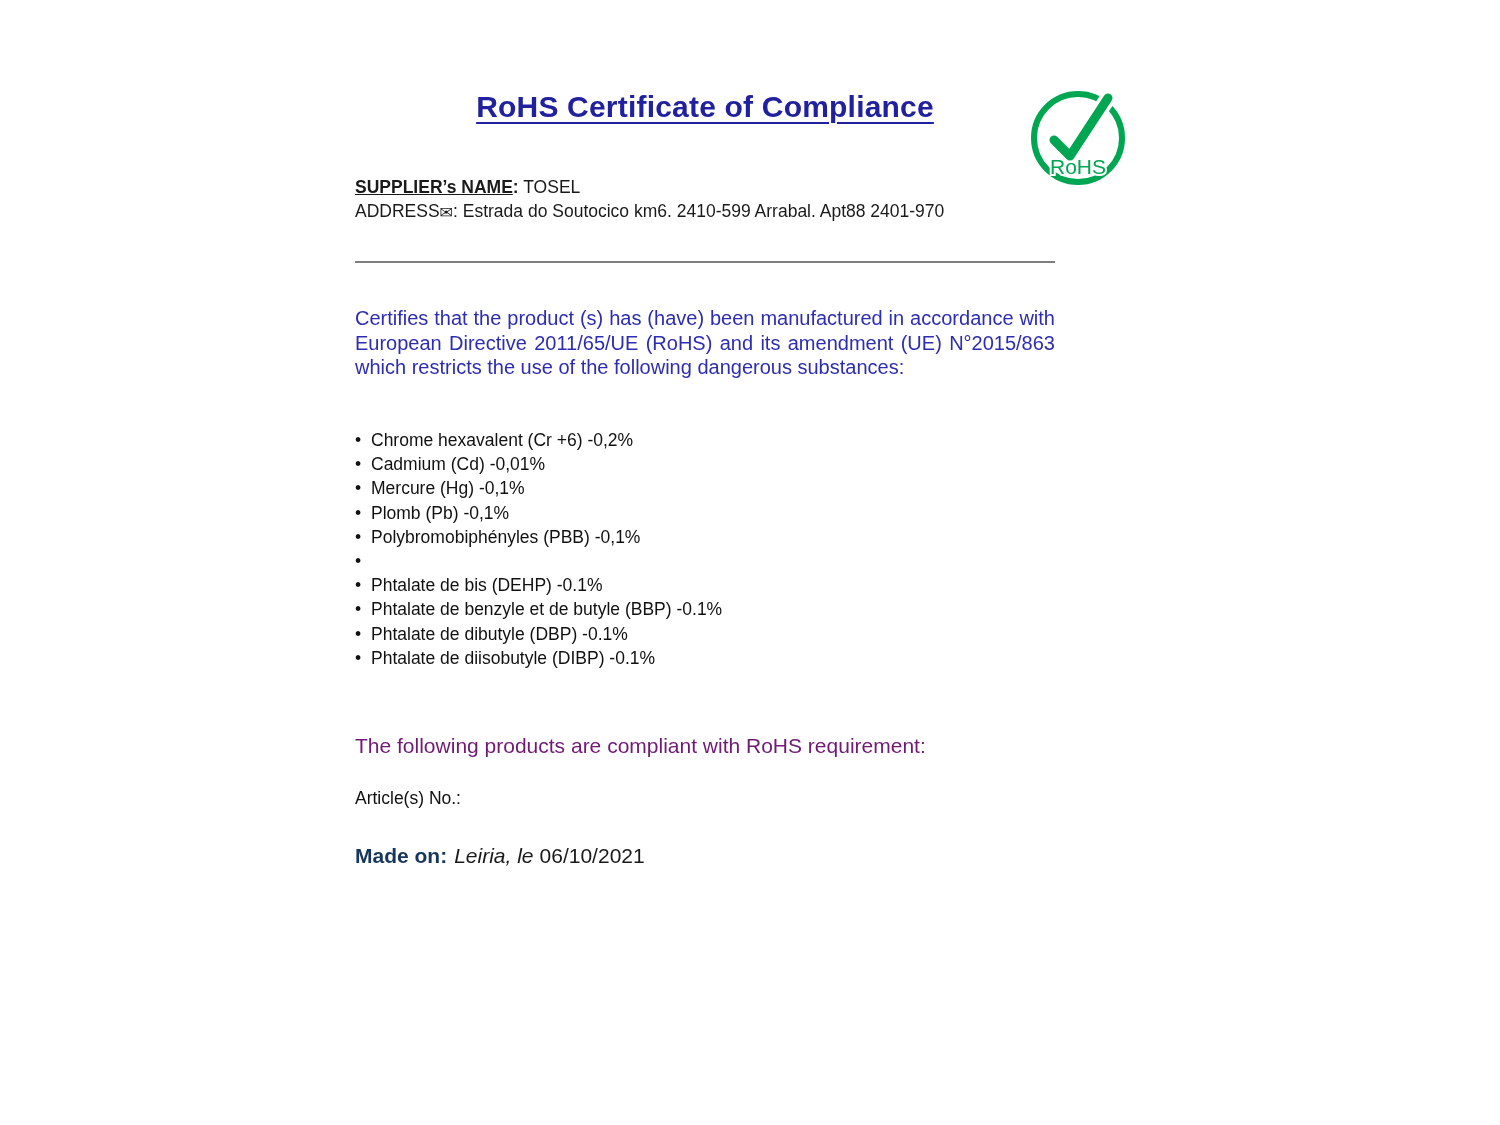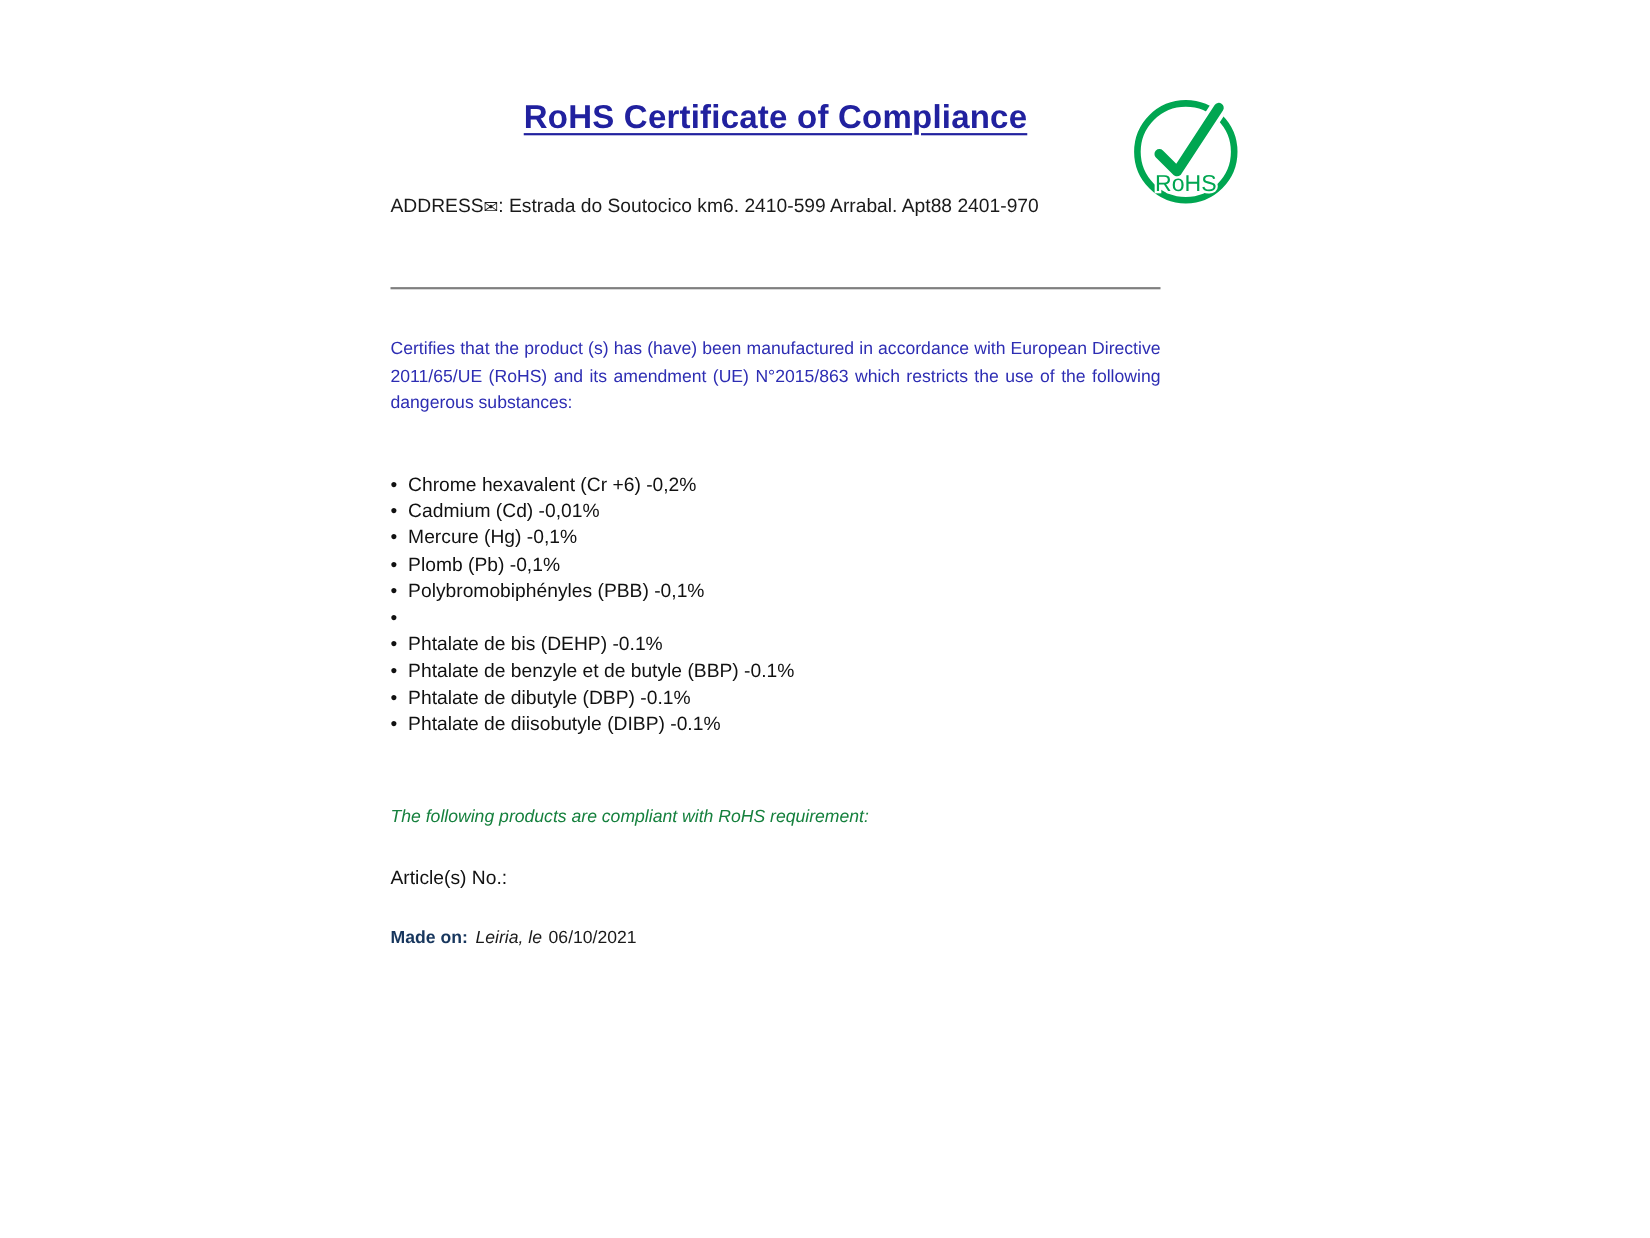--- a/index.html
+++ b/index.html
@@ -34,32 +34,32 @@
   .svg-inline{vertical-align:-2px;}
 
   .divider{
     position:absolute;left:355px;top:261px;width:700px;height:2px;
     background:#7f7f7f;
   }
 
   .statement{
     top:306px;
     color:#2d2db3;
-    font-size:16px;line-height:24.5px;
+    font-size:20px;line-height:24.5px;
     text-align:justify;
   }
 
   .substances{top:428px;font-size:17.5px;line-height:24.2px;color:#111;}
   .substance{display:flex;align-items:baseline;}
   .bullet{width:16px;display:inline-block;}
 
-  .compliance-line{top:734px;color:#15803d;font-size:16px;font-style:italic;}
+  .compliance-line{top:734px;color:#701a75;font-size:21px;}
   .article-line{top:776px;color:#111;font-size:17.5px;margin-top:12px;}
 
-  .made-on{top:844px;font-size:16px;}
+  .made-on{top:844px;font-size:21px;}
   .tech-manager{top:892px;font-size:17.5px;}
   .navy-label{color:#17365d;font-weight:bold;}
   .italic-value{font-style:italic;margin-left:7px;}
   .plain-value{margin-left:6px;}
 
   .signature-block{
     position:absolute;left:352px;top:918px;width:200px;height:150px;
   }
   .signature-text{
     position:absolute;left:0;top:48px;width:180px;
@@ -79,20 +79,23 @@
   <div class="rohs-logo">
     <svg width="102" height="106" viewBox="0 0 102 106">
       <circle cx="50" cy="56" r="44" fill="none" stroke="#00a651" stroke-width="6"></circle>
       <path d="M26 58 L42 74 L80 16" fill="none" stroke="#ffffff" stroke-width="16" stroke-linecap="round" stroke-linejoin="round"></path>
       <path d="M26 58 L42 74 L80 16" fill="none" stroke="#00a651" stroke-width="9" stroke-linecap="round" stroke-linejoin="round"></path>
       <text x="50" y="92" text-anchor="middle" font-family="Liberation Sans, sans-serif" font-size="21" fill="#00a651" stroke="#ffffff" stroke-width="4" paint-order="stroke">RoHS</text>
     </svg>
   </div>
 
   <div class="content-col supplier-block">
+    <div class="supplier-line">
+      <span class="label-strong label-underline">SUPPLIER’s NAME</span><span class="label-strong">:</span><span> TOSEL</span>
+    </div>
     <div class="supplier-line">
       <span>ADDRESS</span><span class="mini-icon">✉</span><span>: Estrada do Soutocico km6. 2410-599 Arrabal. Apt88 2401-970</span>
     </div>
   </div>
 
   <div class="divider"></div>
 
   <div class="content-col statement">Certifies that the product (s) has (have) been manufactured in accordance with European Directive 2011/65/UE (RoHS) and its amendment (UE) N°2015/863 which restricts the use of the following dangerous substances:</div>
 
   <div class="content-col substances">

